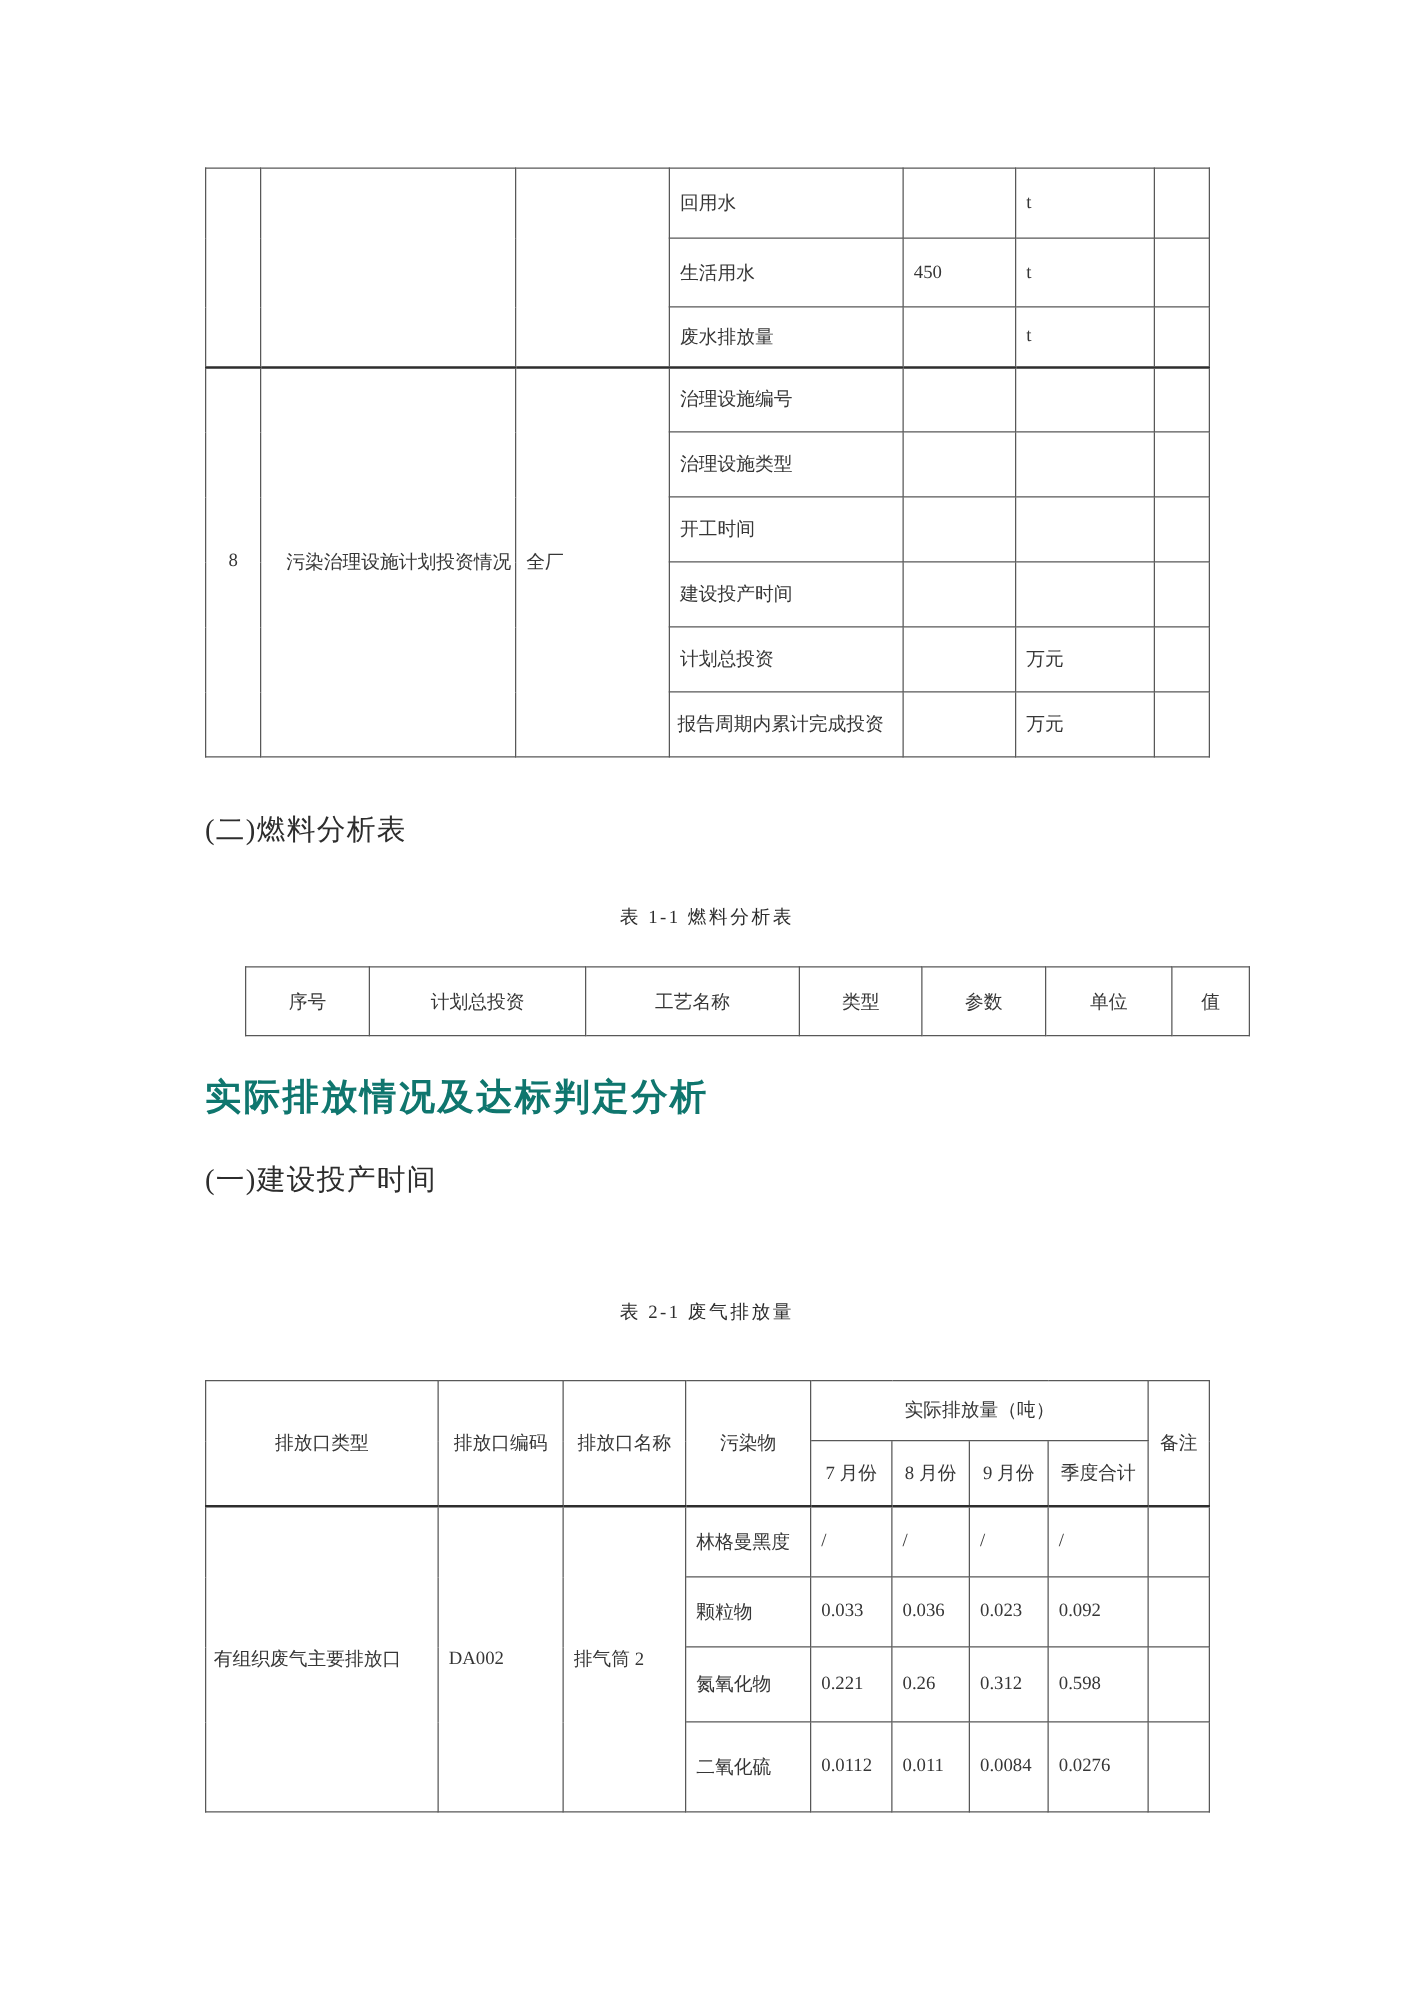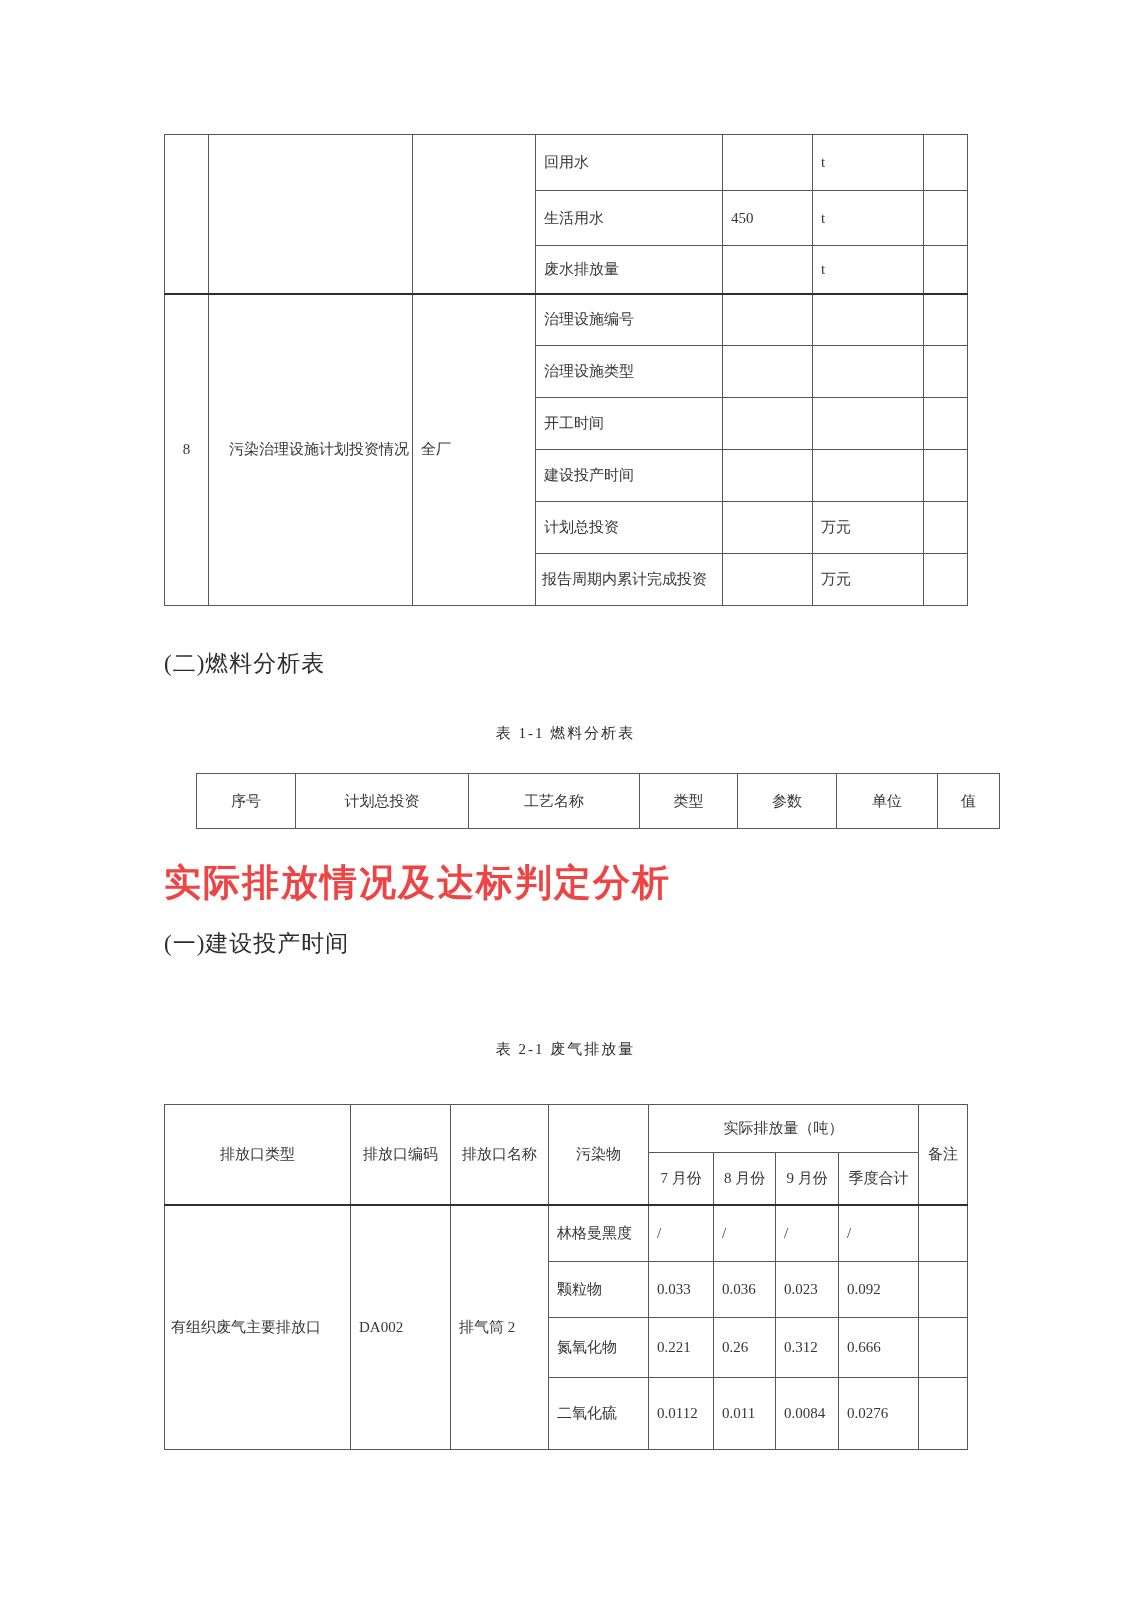--- a/index.html
+++ b/index.html
@@ -32,24 +32,24 @@
   td.center { text-align: center; padding: 2px 2px; }
   td.left   { text-align: left; }
   .thick-top td, td.thick-top { border-top: 2px solid #2e2e2e; }
   .abs { position: absolute; }
   .h-sub {
     font-size: 23px;
     letter-spacing: 1px;
     color: #2d2d2d;
   }
   .h-main {
-    font-size: 37px;
+    font-size: 29px;
     font-weight: 700;
     letter-spacing: 2px;
-    color: #ef4444;
+    color: #0f766e;
   }
   .tbl-title {
     width: 803px;
     text-align: center;
     font-size: 15px;
     letter-spacing: 2px;
     color: #2d2d2d;
   }
 </style>
 </head>
@@ -210,21 +210,21 @@
         <td class="left">0.036</td>
         <td class="left">0.023</td>
         <td class="left">0.092</td>
         <td></td>
       </tr>
       <tr style="height:60px">
         <td class="left">氮氧化物</td>
         <td class="left">0.221</td>
         <td class="left">0.26</td>
         <td class="left">0.312</td>
-        <td class="left">0.666</td>
+        <td class="left">0.598</td>
         <td></td>
       </tr>
       <tr style="height:72px">
         <td class="left">二氧化硫</td>
         <td class="left">0.0112</td>
         <td class="left">0.011</td>
         <td class="left">0.0084</td>
         <td class="left">0.0276</td>
         <td></td>
       </tr>

